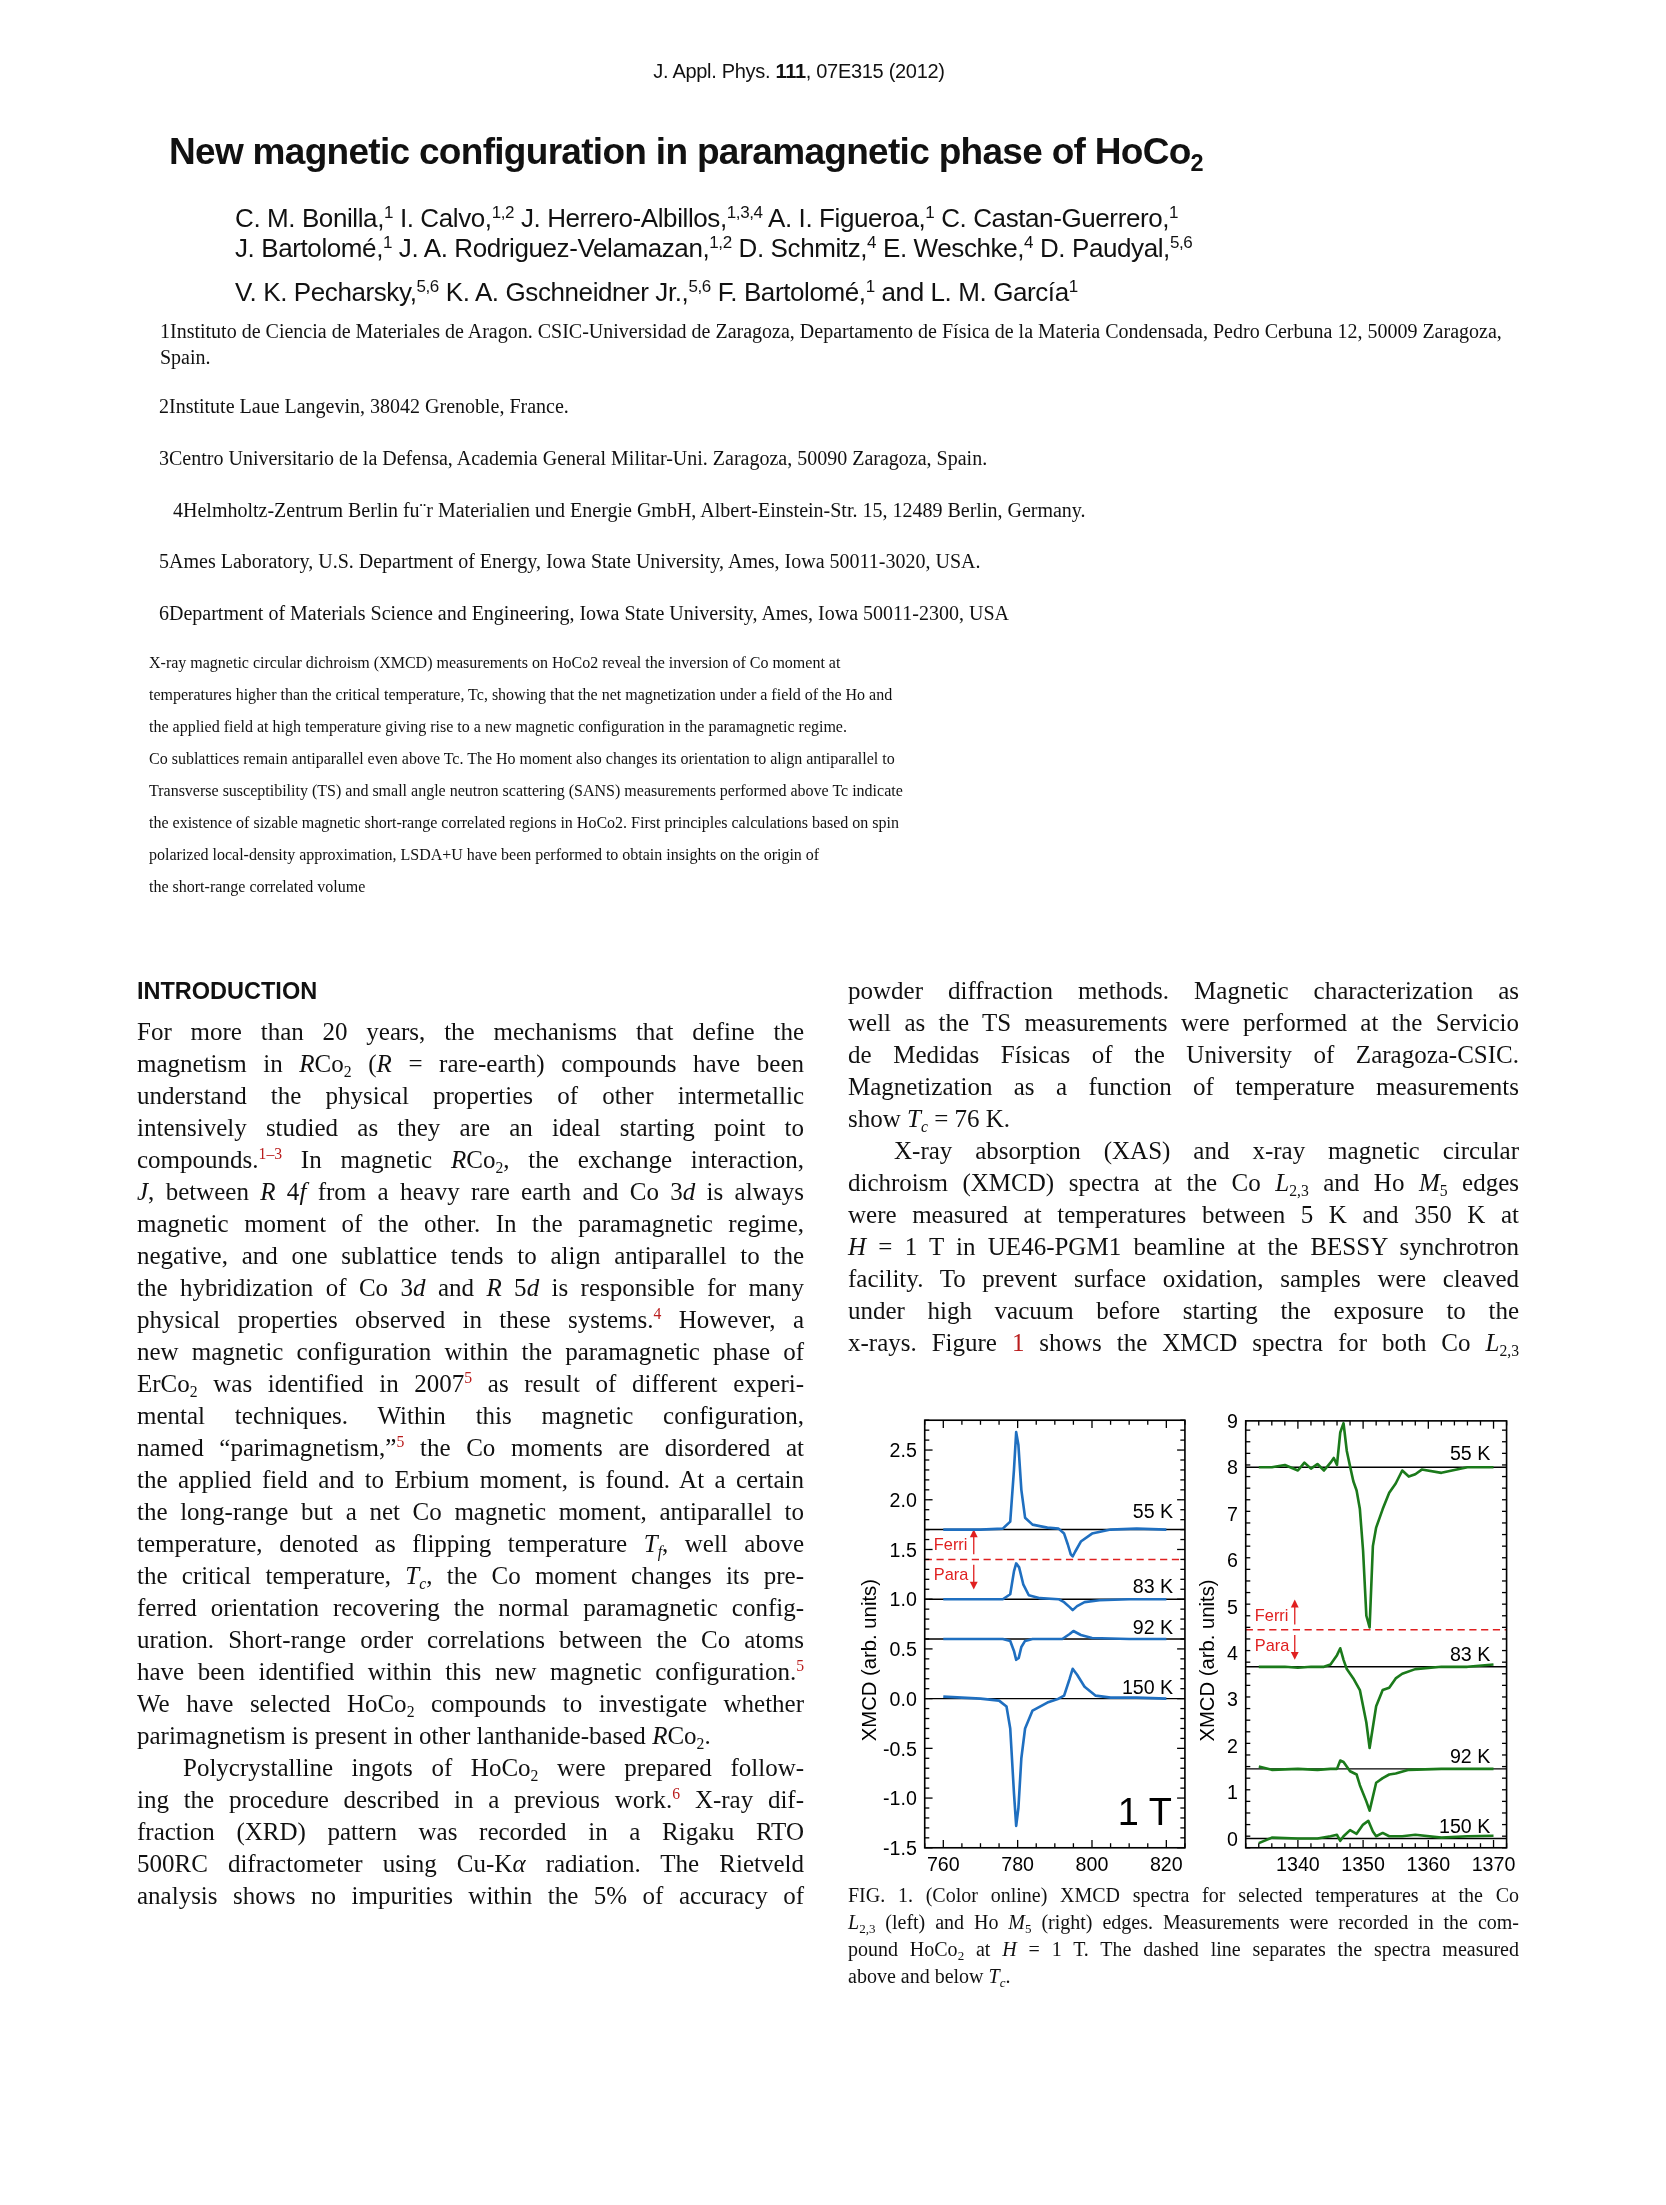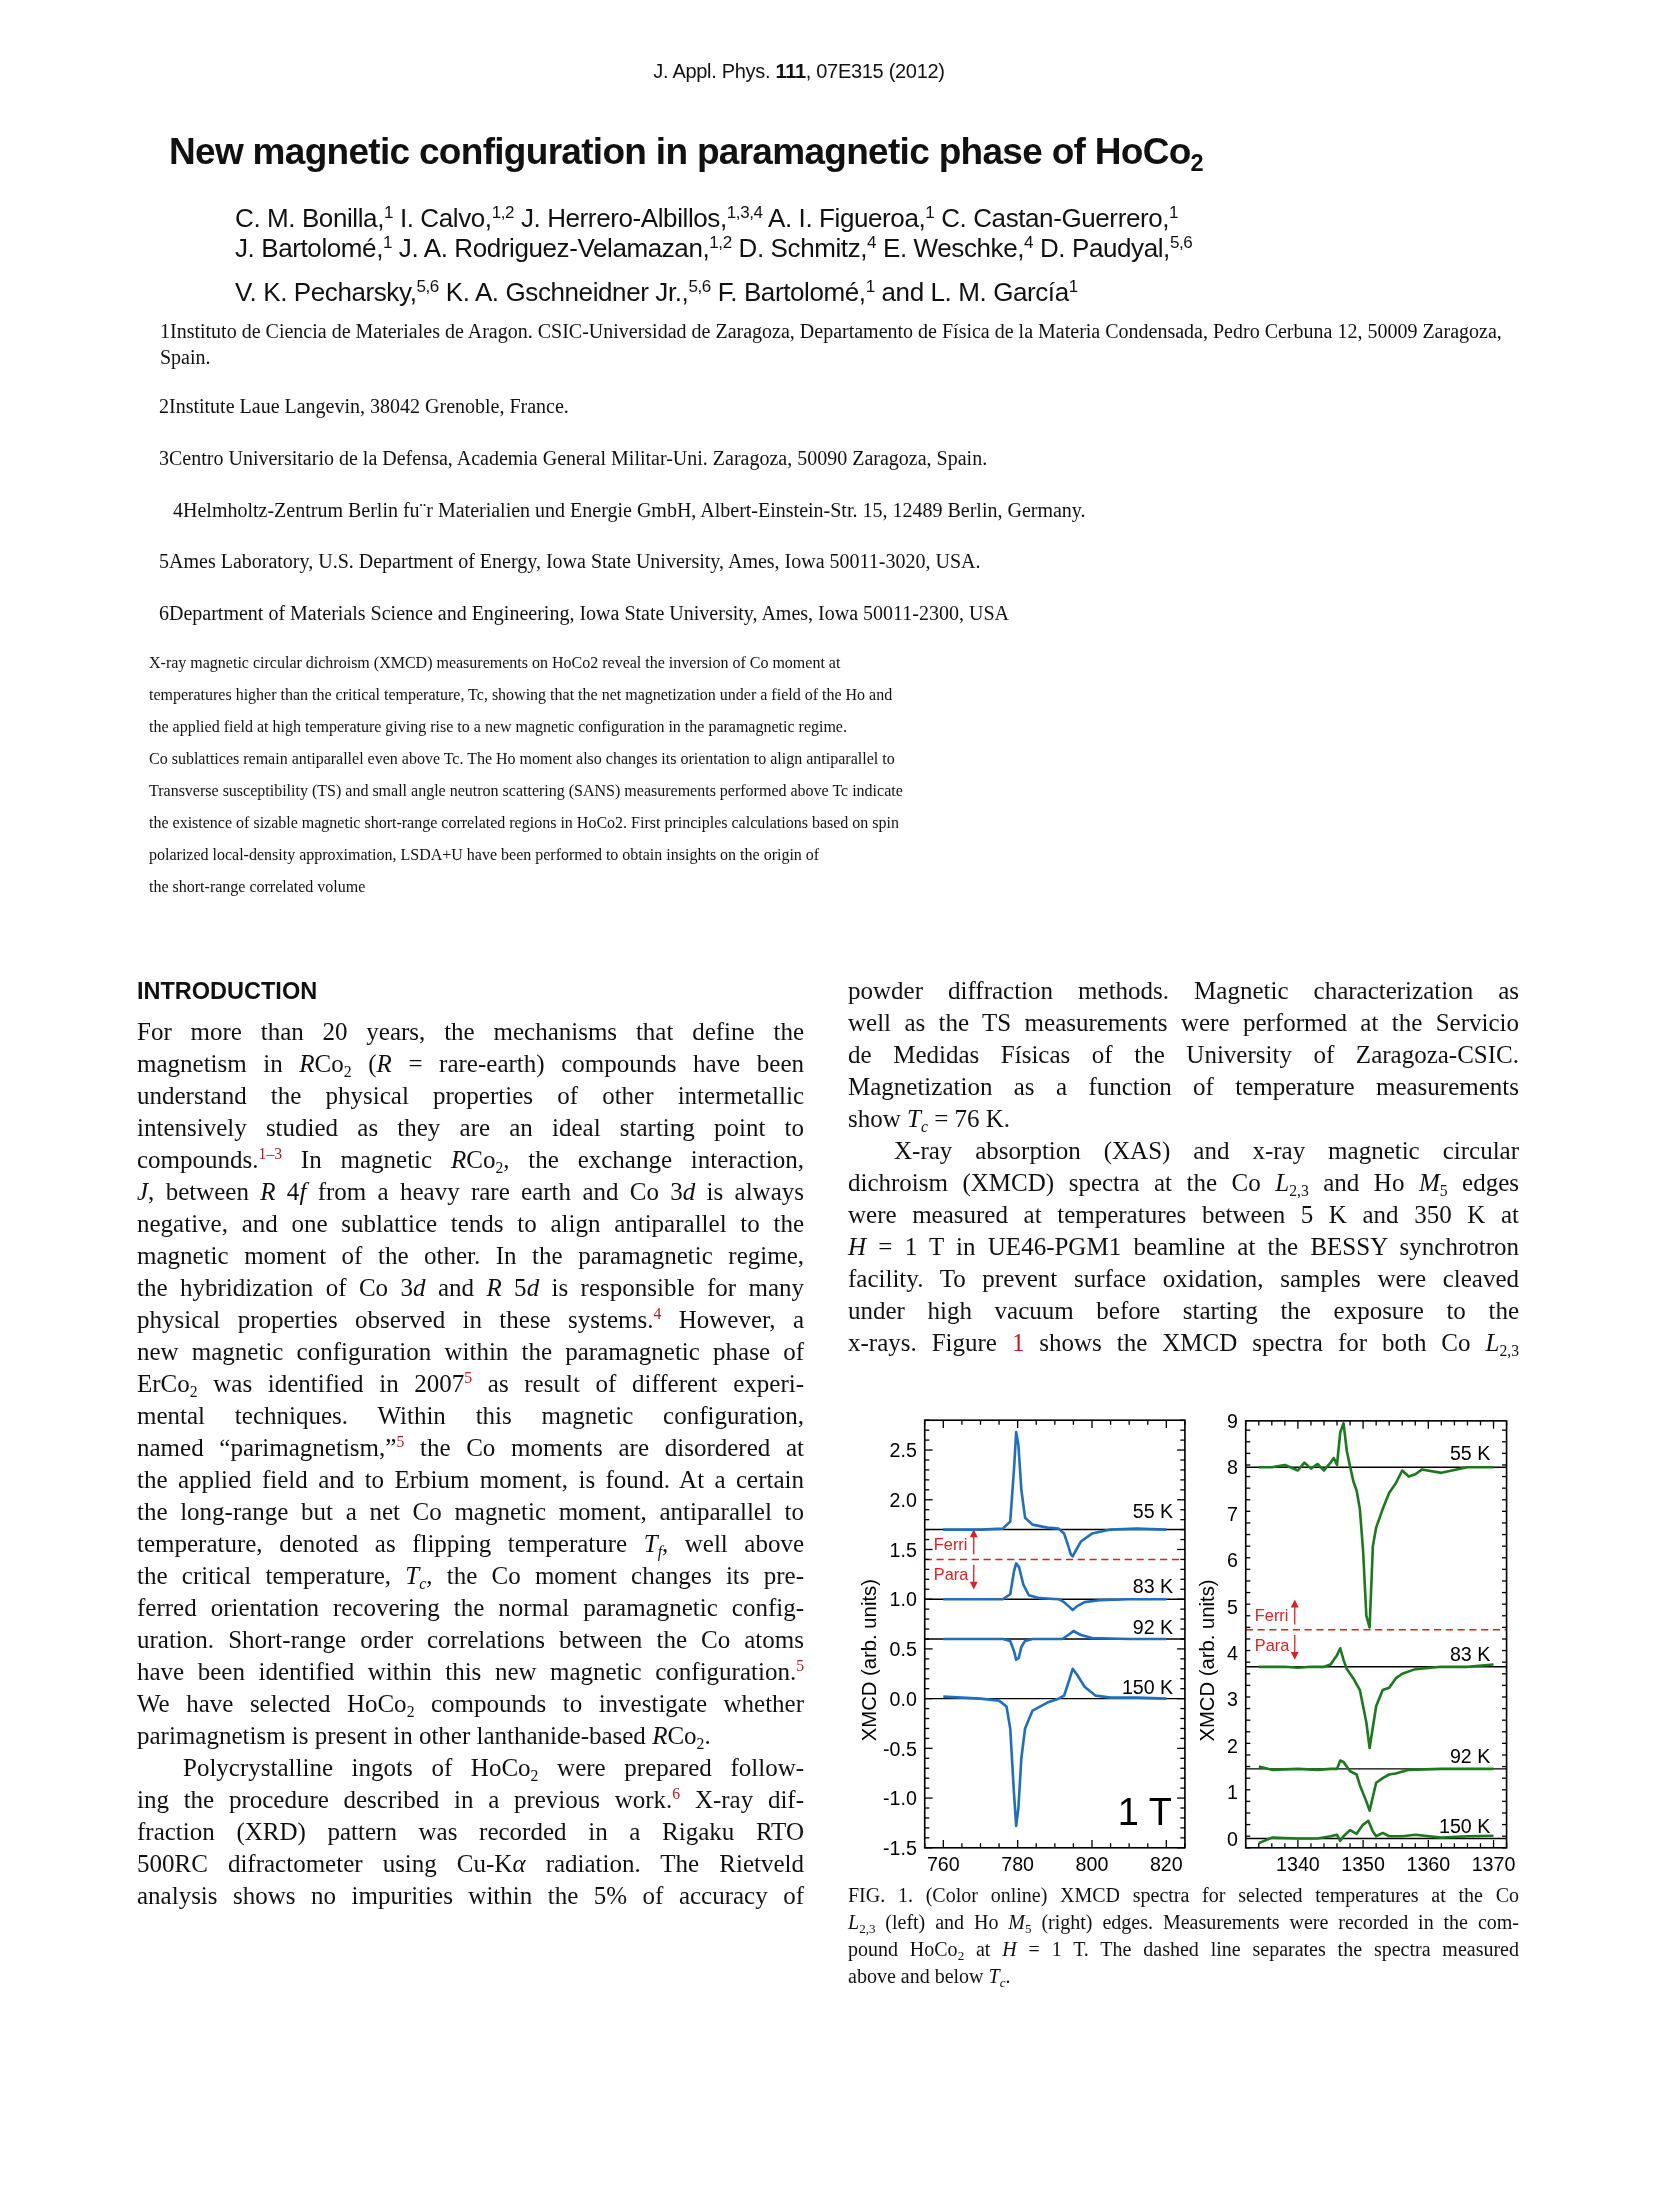--- a/index.html
+++ b/index.html
@@ -60,22 +60,22 @@
   </div>
 
 <div id="intro-heading" class="abs sans">INTRODUCTION</div>
 <div id="left-col" class="abs serif col">
     <span class="ln">For more than 20 years, the mechanisms that define the</span>
     <span class="ln">magnetism in <i>R</i>Co<sub>2</sub> (<i>R</i> = rare-earth) compounds have been</span>
     <span class="ln">understand the physical properties of other intermetallic</span>
     <span class="ln">intensively studied as they are an ideal starting point to</span>
     <span class="ln">compounds.<sup class="ref">1–3</sup> In magnetic <i>R</i>Co<sub>2</sub>, the exchange interaction,</span>
     <span class="ln"><i>J</i>, between <i>R</i> 4<i>f</i> from a heavy rare earth and Co 3<i>d</i> is always</span>
+    <span class="ln">magnetic moment of the other. In the paramagnetic regime,</span>
     <span class="ln">negative, and one sublattice tends to align antiparallel to the</span>
-    <span class="ln">magnetic moment of the other. In the paramagnetic regime,</span>
     <span class="ln">the hybridization of Co 3<i>d</i> and <i>R</i> 5<i>d</i> is responsible for many</span>
     <span class="ln">physical properties observed in these systems.<sup class="ref">4</sup> However, a</span>
     <span class="ln">new magnetic configuration within the paramagnetic phase of</span>
     <span class="ln">ErCo<sub>2</sub> was identified in 2007<sup class="ref">5</sup> as result of different experi-</span>
     <span class="ln">mental techniques. Within this magnetic configuration,</span>
     <span class="ln">named “parimagnetism,”<sup class="ref">5</sup> the Co moments are disordered at</span>
     <span class="ln">the applied field and to Erbium moment, is found. At a certain</span>
     <span class="ln">the long-range but a net Co magnetic moment, antiparallel to</span>
     <span class="ln">temperature, denoted as flipping temperature <i>T<sub>f</sub></i>, well above</span>
     <span class="ln">the critical temperature, <i>T<sub>c</sub></i>, the Co moment changes its pre-</span>

